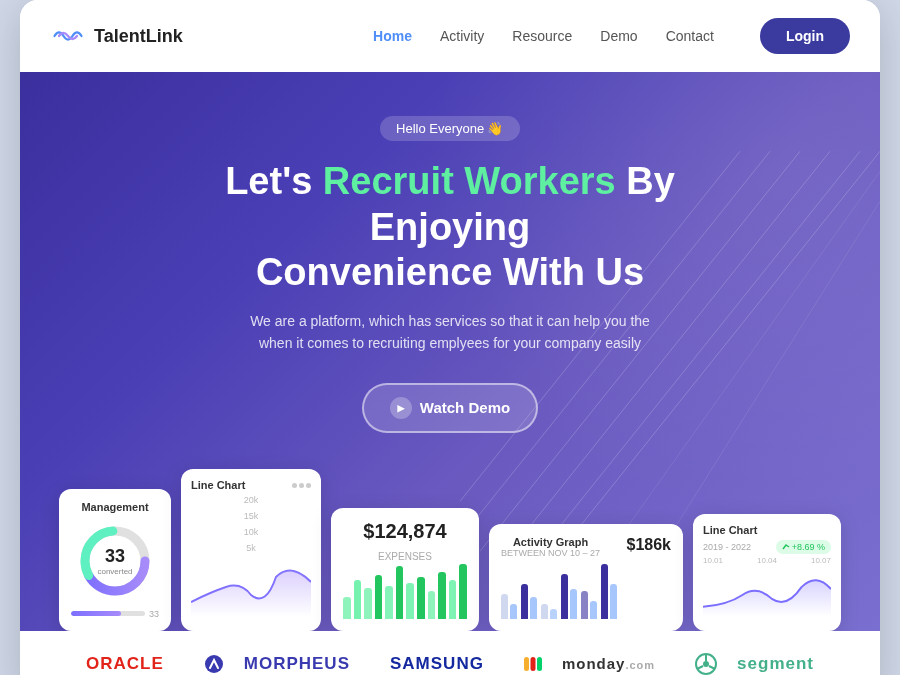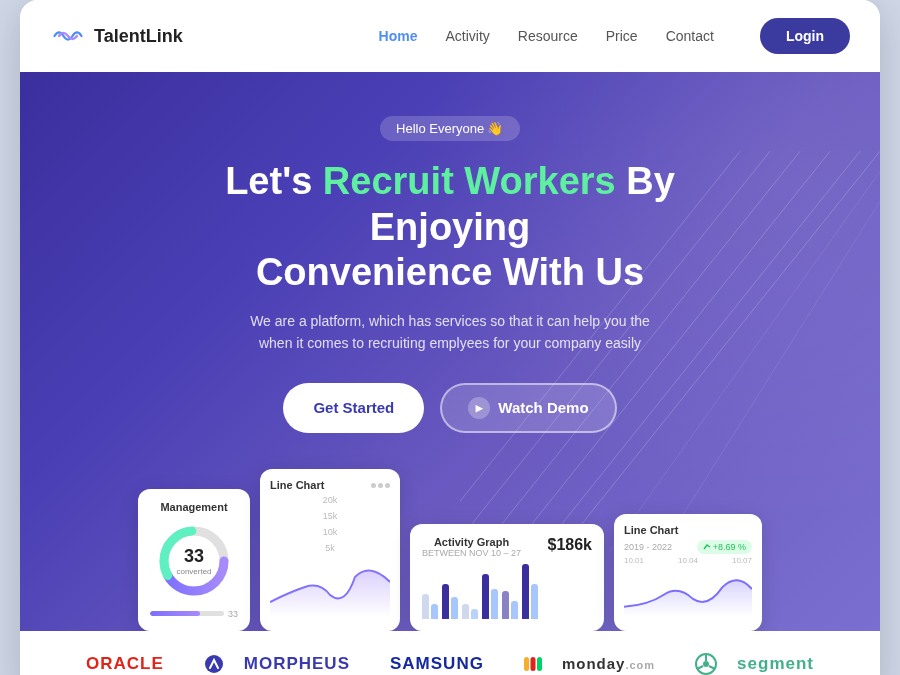--- a/index.html
+++ b/index.html
@@ -429,21 +429,21 @@
       <svg class="logo-icon" viewBox="0 0 40 22" fill="none" xmlns="http://www.w3.org/2000/svg">
         <path d="M5 11 Q10 3, 15 11 Q20 19, 25 11 Q30 3, 35 11" stroke="#4f8ef7" stroke-width="2.5" fill="none" stroke-linecap="round"></path>
         <path d="M10 11 Q15 4, 20 11 Q25 18, 30 11" stroke="#a78bfa" stroke-width="2.5" fill="none" stroke-linecap="round"></path>
       </svg>
       <span>TalentLink</span>
     </a>
     <nav class="nav">
       <a class="active" href="#">Home</a>
       <a href="#">Activity</a>
       <a href="#">Resource</a>
-      <a href="#">Price</a>
+      <a href="#">Demo</a>
       <a href="#">Contact</a>
       <button class="login-btn">Login</button>
     </nav>
   </header>
 
   <section class="hero">
 
     <svg class="hero-lines" viewBox="0 0 420 400" fill="none" xmlns="http://www.w3.org/2000/svg">
       <line x1="420" y1="0" x2="100" y2="400" stroke="white" stroke-width="1"></line>
       <line x1="400" y1="0" x2="80" y2="400" stroke="white" stroke-width="1"></line>
@@ -458,21 +458,20 @@
     <div class="hero-content">
       <span class="hello-badge">Hello Everyone 👋</span>
 
       <h1 class="hero-title">
         Let's <span class="accent-green">Recruit Workers</span> By Enjoying<br>Convenience With Us
       </h1>
 
       <p class="hero-subtitle">We are a platform, which has services so that it can help you the when it comes to recruiting emplyees for your company easily</p>
 
       <div class="hero-buttons">
-        <button class="btn-get-started">Get Started</button>
         <button class="btn-watch-demo">
           <span class="play-circle">▶</span>
           <span>Watch Demo</span>
         </button>
       </div>
 
       <div class="widgets-row">
 
         <div class="widget-card widget-management">
           <div class="card-title">Management</div>
@@ -523,20 +522,38 @@
               <linearGradient id="lcGrad" x1="0" y1="0" x2="0" y2="1">
                 <stop offset="0%" stop-color="#a78bfa" stop-opacity="0.4"></stop>
                 <stop offset="100%" stop-color="#a78bfa" stop-opacity="0"></stop>
               </linearGradient>
             </defs>
             <path d="M0 45 Q20 35, 35 30 Q50 25, 60 38 Q75 50, 85 20 Q100 5, 120 25" stroke="#7c6fff" stroke-width="2" fill="none"></path>
             <path d="M0 45 Q20 35, 35 30 Q50 25, 60 38 Q75 50, 85 20 Q100 5, 120 25 L120 60 L0 60 Z" fill="url(#lcGrad)"></path>
           </svg>
         </div>
 
+        <div class="widget-card widget-revenue">
+          <div class="rev-amount">$124,874</div>
+          <div class="rev-label">EXPENSES</div>
+          <div class="bar-chart-area">
+            <div class="bar-item" style="height:40%;background:#5ef0a0;opacity:0.7"></div>
+            <div class="bar-item" style="height:70%;background:#5ef0a0;opacity:0.85"></div>
+            <div class="bar-item" style="height:55%;background:#5ef0a0;opacity:0.7"></div>
+            <div class="bar-item" style="height:80%;background:#22c55e"></div>
+            <div class="bar-item" style="height:60%;background:#5ef0a0;opacity:0.75"></div>
+            <div class="bar-item" style="height:95%;background:#22c55e"></div>
+            <div class="bar-item" style="height:65%;background:#5ef0a0;opacity:0.8"></div>
+            <div class="bar-item" style="height:75%;background:#22c55e"></div>
+            <div class="bar-item" style="height:50%;background:#5ef0a0;opacity:0.7"></div>
+            <div class="bar-item" style="height:85%;background:#22c55e"></div>
+            <div class="bar-item" style="height:70%;background:#5ef0a0;opacity:0.8"></div>
+            <div class="bar-item" style="height:100%;background:#22c55e"></div>
+          </div>
+        </div>
 
         <div class="widget-card widget-activity">
           <div class="act-header">
             <div>
               <div class="act-title">Activity Graph</div>
               <div class="act-range">BETWEEN NOV 10 – 27</div>
             </div>
             <div class="act-amount">$186k</div>
           </div>
           <div class="act-bar-area">

